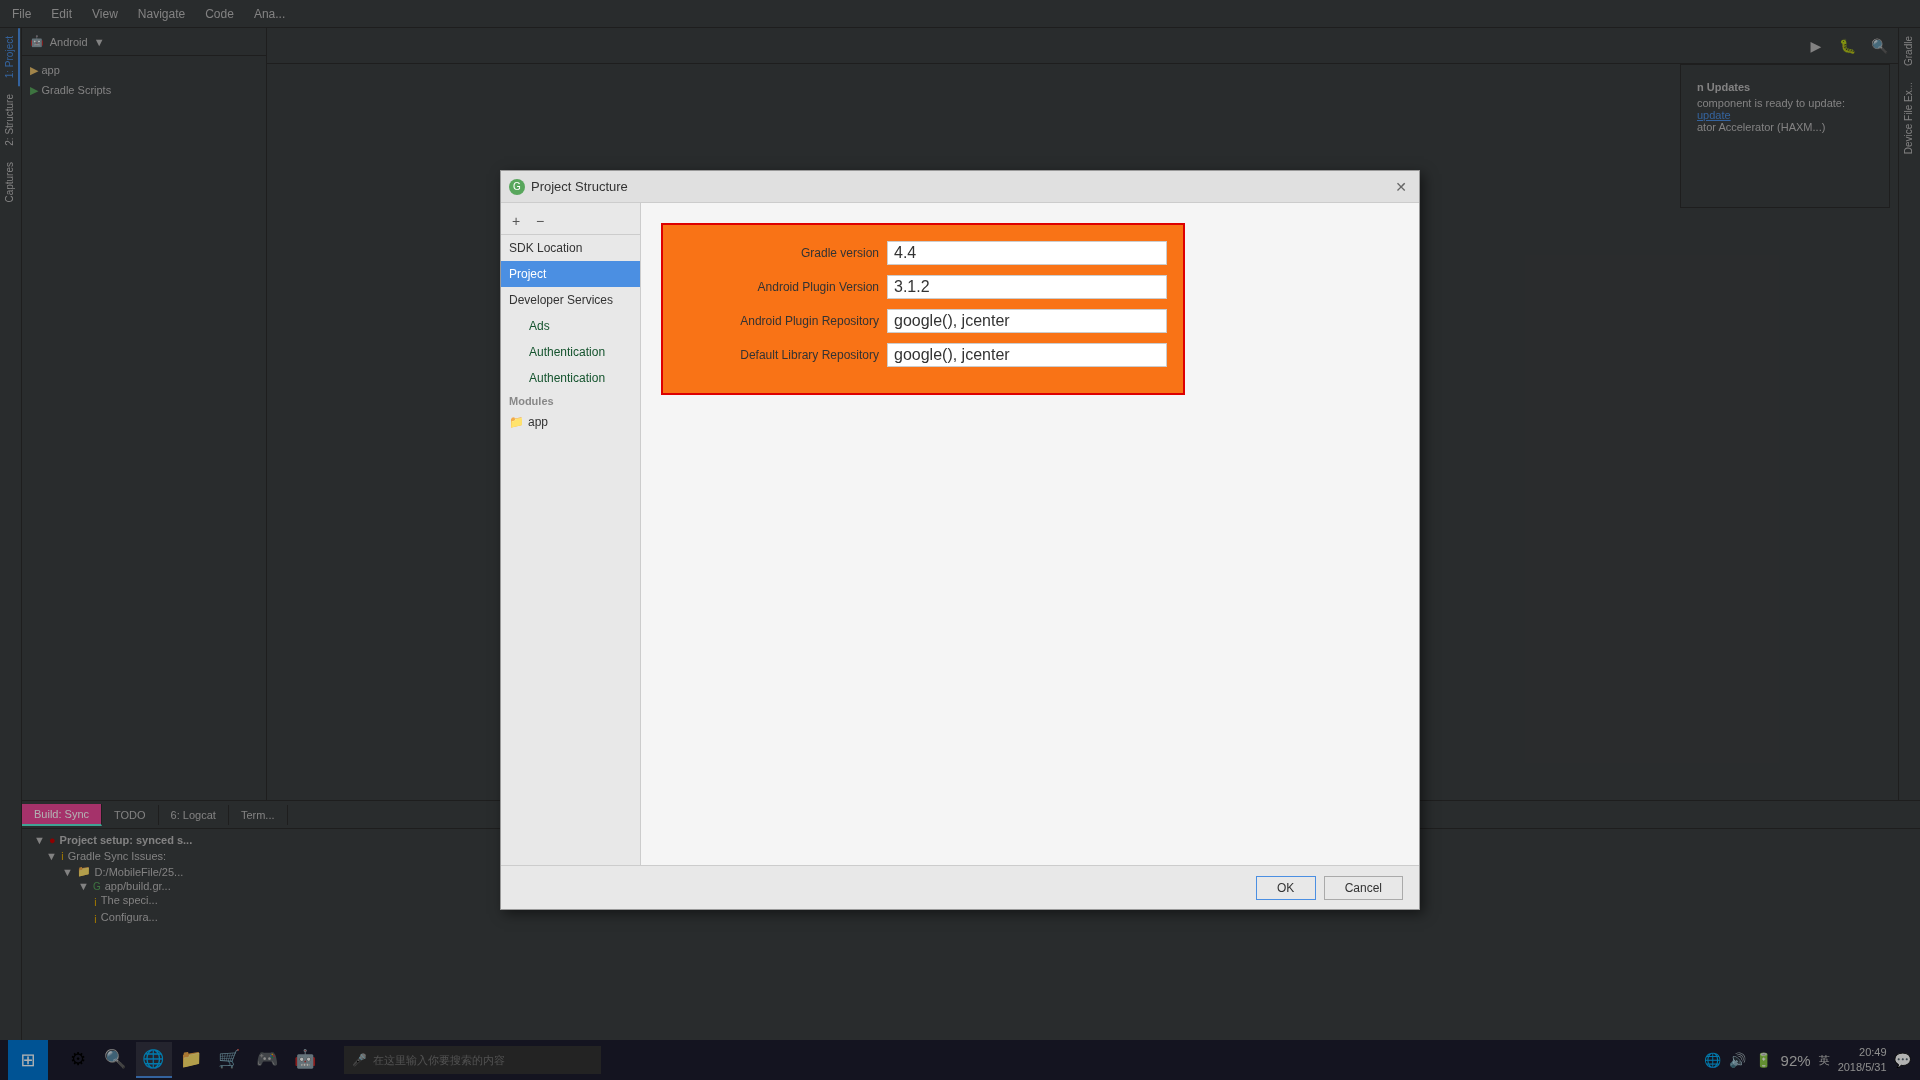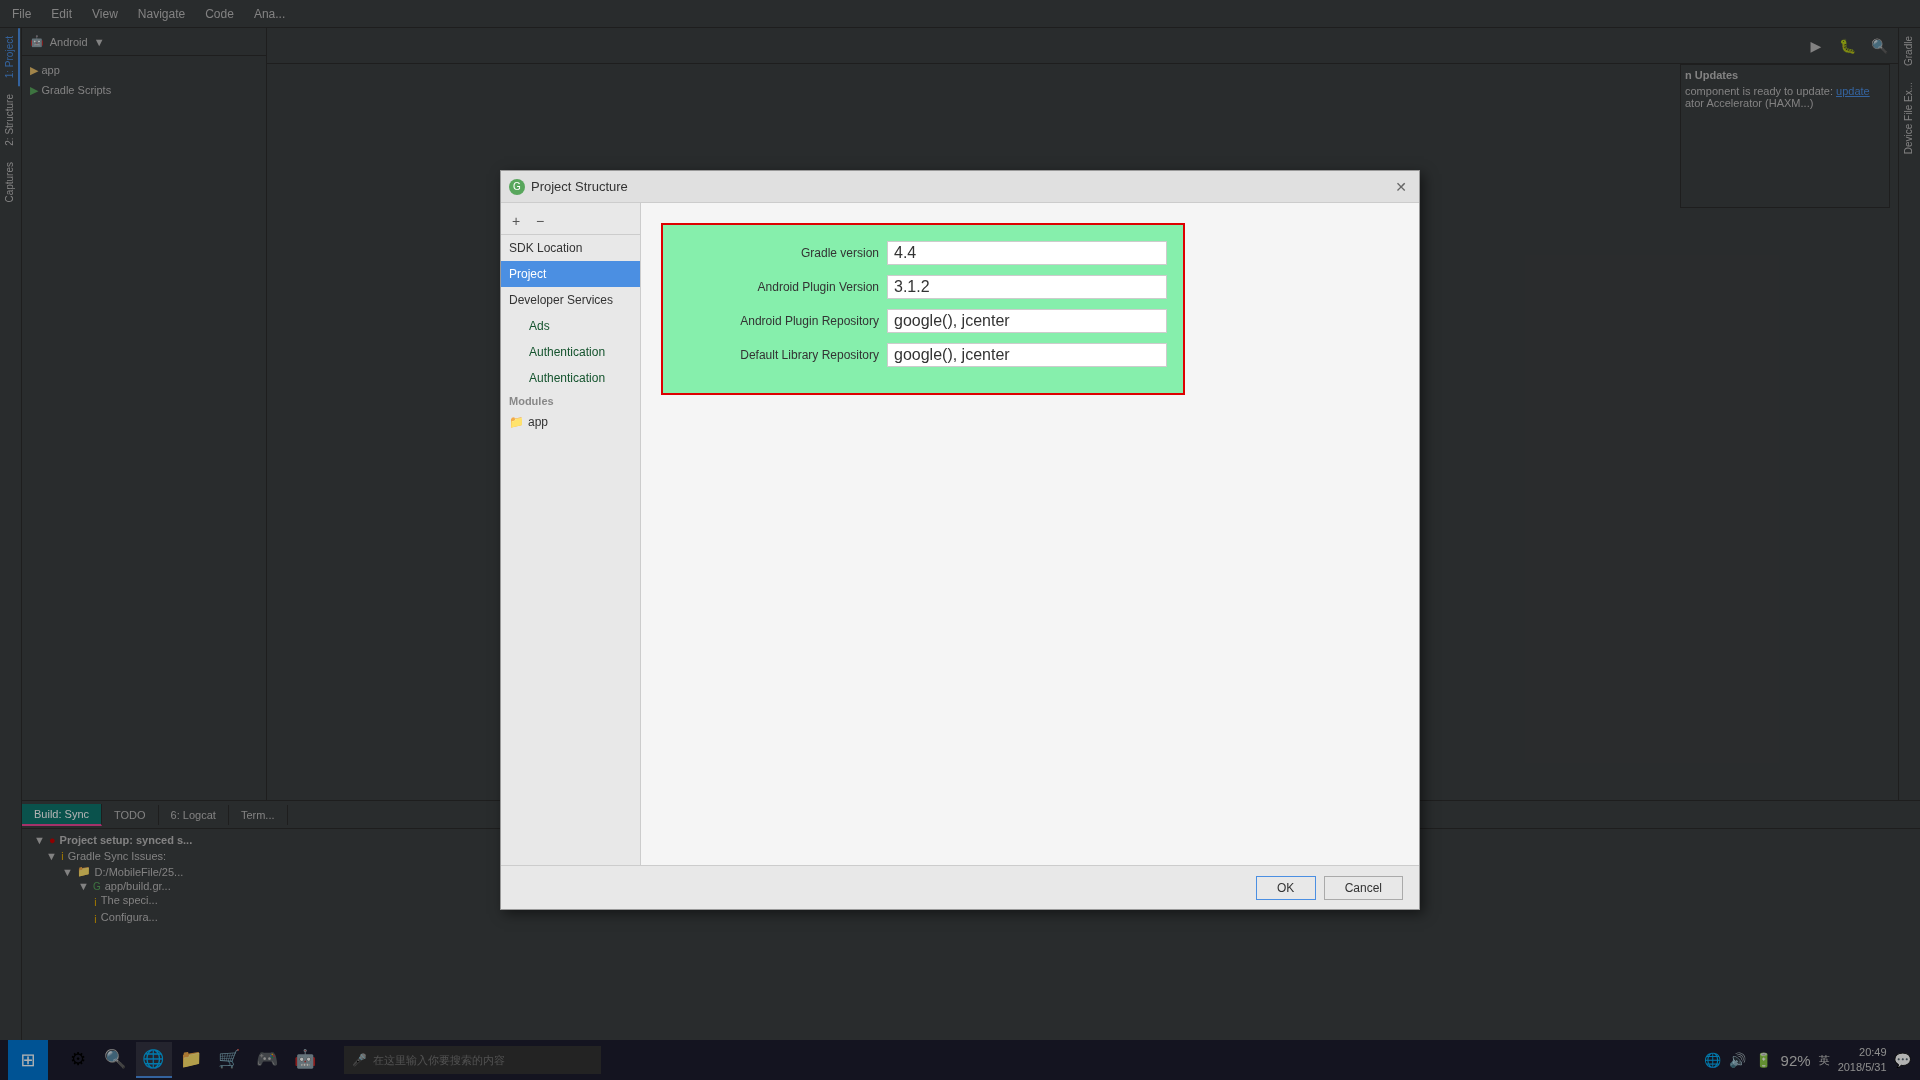--- a/index.html
+++ b/index.html
@@ -118,23 +118,23 @@
       gap: 0;
     }
     .build-tab {
       padding: 4px 12px;
       color: #bbbbbb;
       font-size: 11px;
       cursor: pointer;
       border-right: 1px solid #2b2b2b;
     }
     .build-tab.active {
-      background: #0f766e;
+      background: #ec4899;
       color: #ffffff;
-      border-bottom: 2px solid #ec4899;
+      border-bottom: 2px solid #5eead4;
     }
     .build-content {
       padding: 4px 8px;
       color: #bbbbbb;
       font-size: 11px;
       overflow-y: auto;
       height: calc(100% - 28px);
     }
     .build-item { display: flex; align-items: flex-start; gap: 4px; padding: 1px 0; }
     .error-icon { color: #cc0000; font-size: 11px; }
@@ -307,21 +307,21 @@
     .dialog-content {
       flex: 1;
       padding: 20px;
       background: #f5f5f5;
       overflow-y: auto;
     }
 
     
     .form-highlight {
       border: 2px solid #dd0000;
-      background: #86efac;
+      background: #f97316;
       padding: 16px;
       display: inline-block;
       margin-bottom: 16px;
     }
     .form-row {
       display: flex;
       align-items: center;
       margin-bottom: 10px;
       gap: 8px;
     }
@@ -491,21 +491,21 @@
       <span class="warn-icon">ℹ</span>
       <span class="build-text">The speci...</span>
     </div>
     <div class="build-item" style="padding-left:64px;">
       <span class="warn-icon">ℹ</span>
       <span class="build-text">Configura...</span>
     </div>
   </div>
 </div>
 
-<div style="position:absolute; top:64px; right:30px; width:210px; height:144px; background:#3c3f41; border:1px solid #2b2b2b; padding:4px; color:#bbbbbb; font-size:11px;">
+<div style="position:absolute; top:64px; right:30px; width:210px; height:144px; background:#3c3f41; border:1px solid #2b2b2b; padding:16px; color:#bbbbbb; font-size:11px;">
   <div style="font-weight:bold; margin-bottom:4px;">n Updates</div>
   <div>
     <span>component is ready to update:</span>
     <span style="color:#4b8fe2; cursor:pointer; text-decoration:underline;">update</span>
   </div>
   <div>ator Accelerator (HAXM...)</div>
 </div>
 
 <div class="modal-overlay">
 

